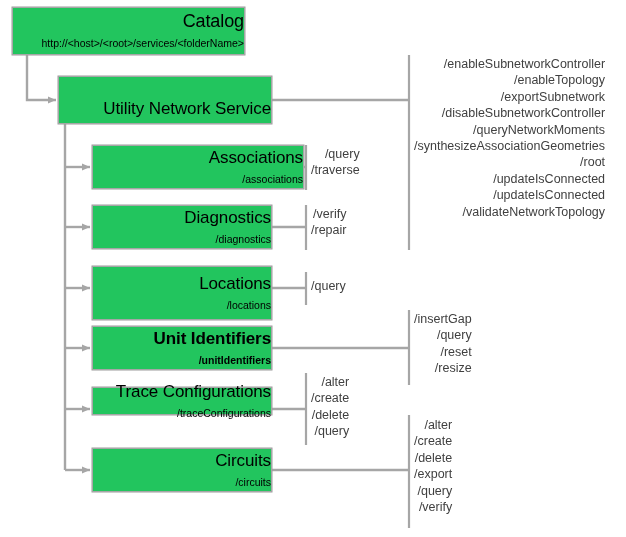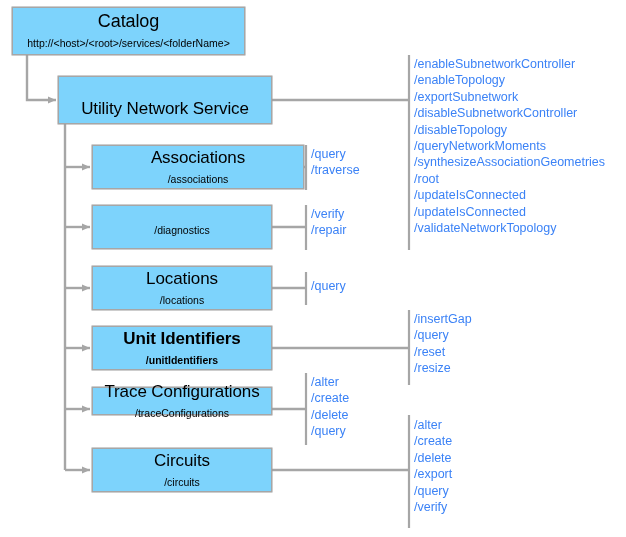--- a/index.html
+++ b/index.html
@@ -8,26 +8,26 @@
     width:626px;height:537px;
     background:#ffffff;
     font-family:"Liberation Sans", sans-serif;
     overflow:hidden;
   }
   svg.wires{position:absolute;left:0;top:0;width:626px;height:537px;pointer-events:none;}
 
   .node{
     position:absolute;
     box-sizing:border-box;
-    background:#7dd3fc;
+    background:#22c55e;
     border:1px solid #a6a6a6;
     box-shadow:0 0 0 0.5px #9b9b9b;
     display:flex;
     flex-direction:column;
-    align-items:center;
+    align-items:flex-end;
     justify-content:center;
   }
   .node .title{
     color:#000000;
     font-size:17px;
     line-height:19px;
     letter-spacing:-0.1px;
     white-space:nowrap;
   }
   .node .sub{
@@ -37,24 +37,25 @@
     white-space:nowrap;
     margin-top:6px;
   }
   #node-catalog .title{font-size:18px;}
   #node-catalog .sub{font-size:10.5px;}
   #node-service .title{font-size:17px;margin-top:16px;}
   #node-service .sub{font-size:10.5px;}
 
   .oplist{
     position:absolute;
-    color:#3b82f6;
+    color:#404040;
     font-size:12.5px;
     line-height:16.4px;
     white-space:nowrap;
+    text-align:right;
   }
   .oplist div{white-space:nowrap;}
 </style>
 </head>
 <body>
 
 <div id="canvas">
 
   <svg class="wires" viewBox="0 0 626 537">
     <defs>
@@ -103,24 +104,25 @@
   <div class="node" id="node-service" style="left:58px;top:76px;width:214px;height:48px;">
     <div class="title">Utility Network Service</div>
   </div>
 
   <div class="node" style="left:92px;top:145px;width:212px;height:44px;">
     <div class="title">Associations</div>
     <div class="sub">/associations</div>
   </div>
 
   <div class="node" style="left:92px;top:205px;width:180px;height:44px;">
+    <div class="title">Diagnostics</div>
     <div class="sub">/diagnostics</div>
   </div>
 
-  <div class="node" style="left:92px;top:266px;width:180px;height:44px;">
+  <div class="node" style="left:92px;top:266px;width:180px;height:54px;">
     <div class="title">Locations</div>
     <div class="sub">/locations</div>
   </div>
 
   <div class="node" style="left:92px;top:326px;width:180px;height:44px;font-weight:bold;">
     <div class="title">Unit Identifiers</div>
     <div class="sub">/unitIdentifiers</div>
   </div>
 
   <div class="node" style="left:92px;top:387px;width:180px;height:28px;">
@@ -131,21 +133,20 @@
   <div class="node" style="left:92px;top:448px;width:180px;height:44px;">
     <div class="title">Circuits</div>
     <div class="sub">/circuits</div>
   </div>
 
   <div class="oplist" style="left:414px;top:56px;">
       <div>/enableSubnetworkController</div>
       <div>/enableTopology</div>
       <div>/exportSubnetwork</div>
       <div>/disableSubnetworkController</div>
-      <div>/disableTopology</div>
       <div>/queryNetworkMoments</div>
       <div>/synthesizeAssociationGeometries</div>
       <div>/root</div>
       <div>/updateIsConnected</div>
       <div>/updateIsConnected</div>
       <div>/validateNetworkTopology</div>
     </div>
 
   <div class="oplist" style="left:311px;top:146px;">
       <div>/query</div>

